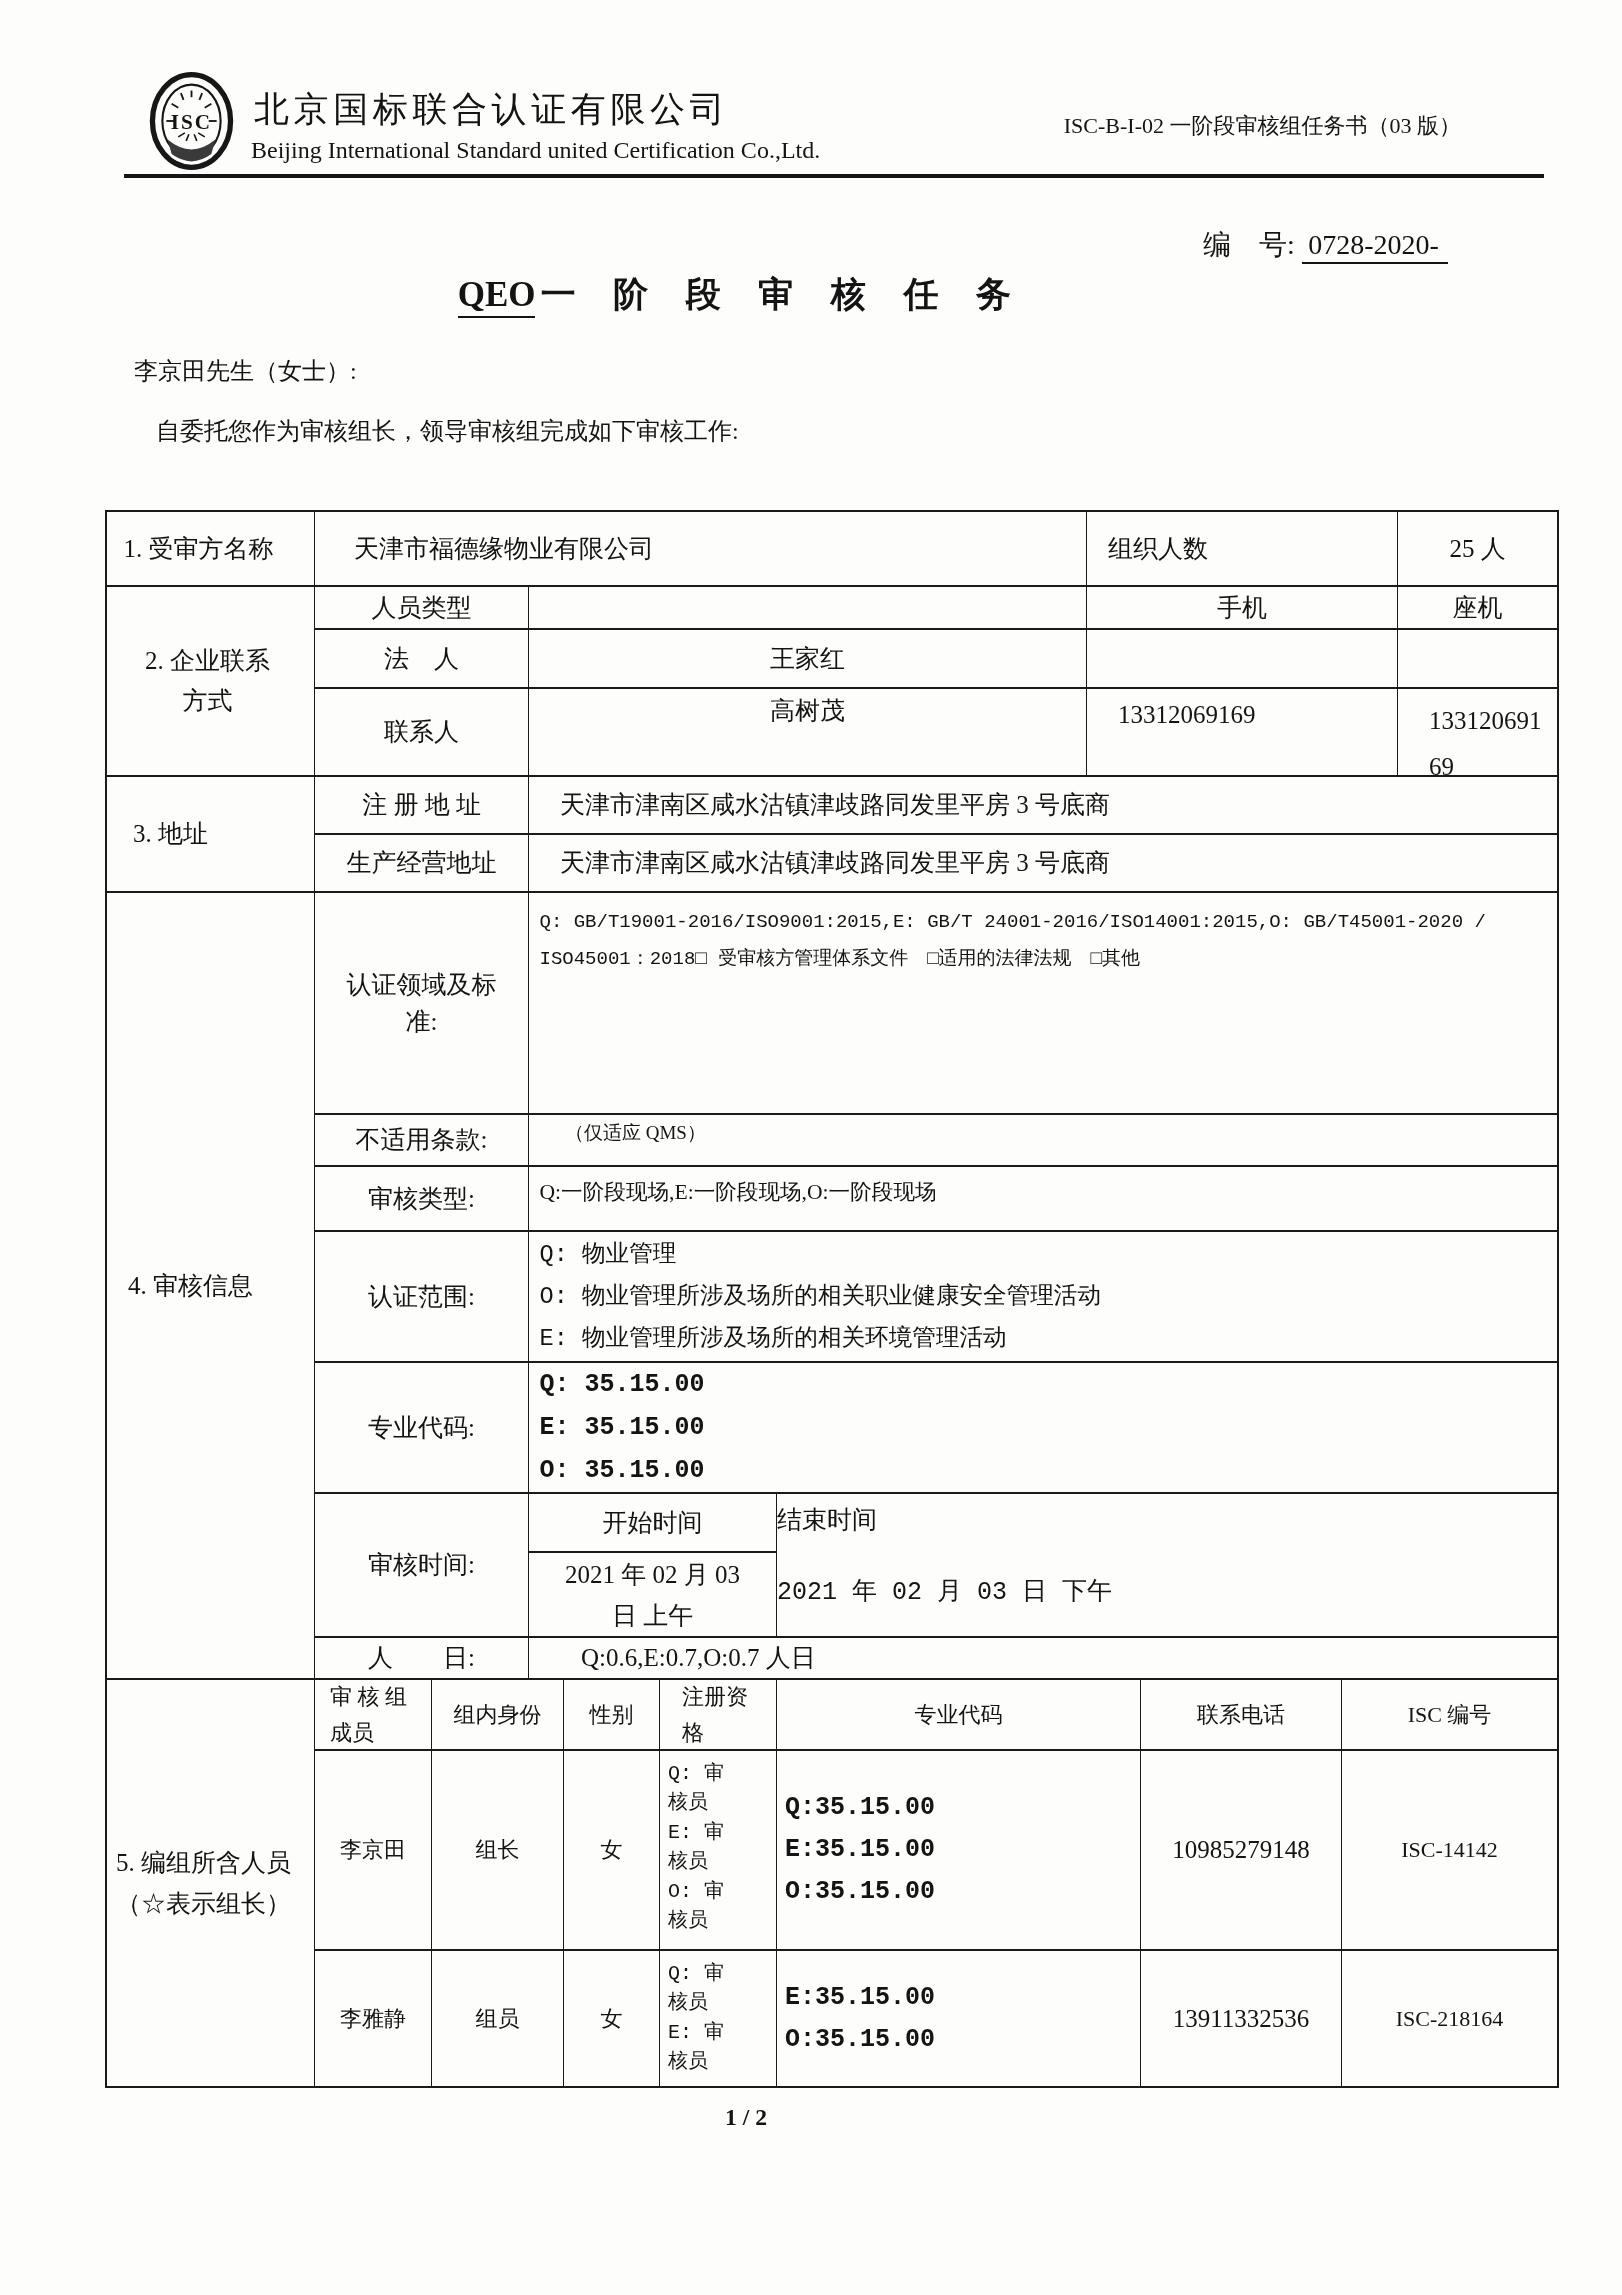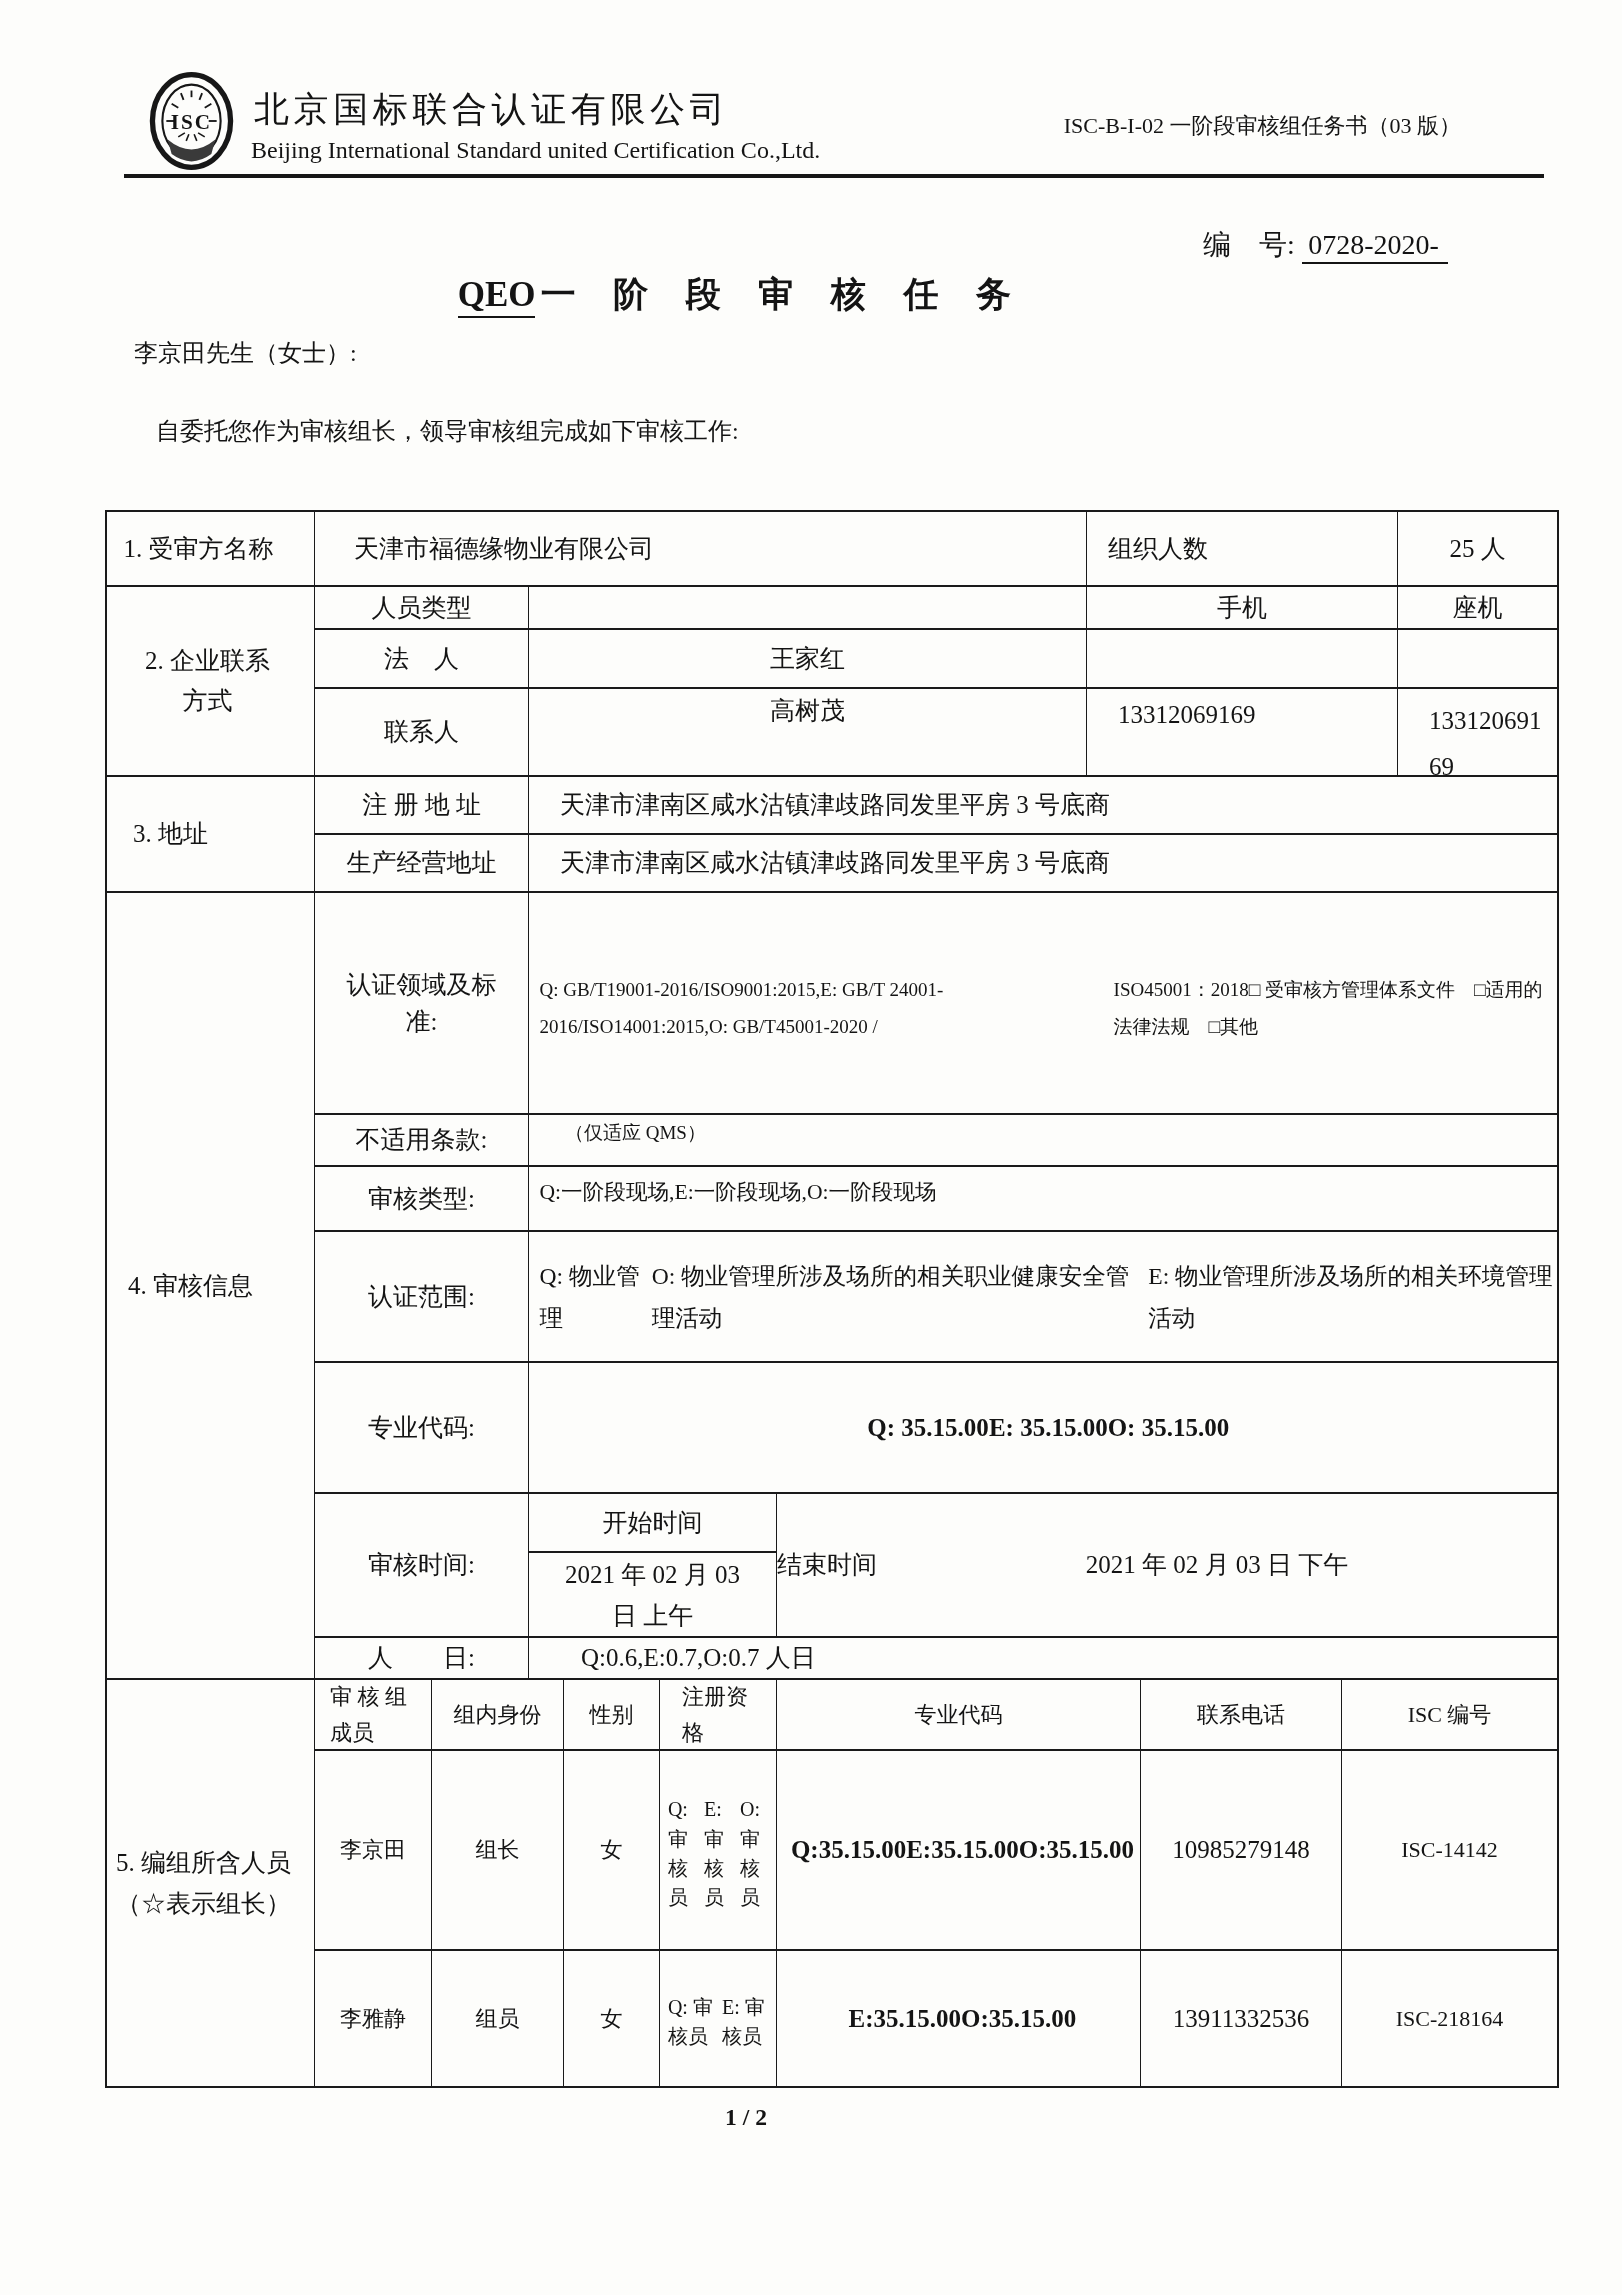--- a/index.html
+++ b/index.html
@@ -13,40 +13,40 @@
   .logo{position:absolute;left:149px;top:72px;width:85px;height:98px;}
   .company-cn{position:absolute;left:254px;top:86px;font-size:35px;letter-spacing:4.6px;white-space:nowrap;}
   .company-en{position:absolute;left:251px;top:137px;font-size:24px;white-space:nowrap;}
   .header-rule{position:absolute;left:124px;top:174px;width:1420px;height:3.9px;background:#161616;}
   .doc-code{position:absolute;top:111px;right:162px;font-size:22px;white-space:nowrap;}
   .serial{position:absolute;top:226px;right:175px;font-size:28px;white-space:nowrap;}
   .serial .num{display:inline-block;border-bottom:2px solid #141414;padding:0 9.2px 1.3px 6.5px;}
   .doc-title{position:absolute;left:0;top:271px;width:1483px;text-align:center;font-size:35px;font-weight:bold;white-space:nowrap;}
   .doc-title .u{border-bottom:2.6px solid #141414;padding-bottom:2px;}
   .doc-title .cnsp{letter-spacing:14.4px;margin-left:5.2px;}
-  .salutation{position:absolute;left:134px;top:337px;font-size:24px;}
+  .salutation{position:absolute;left:134px;top:355px;font-size:24px;}
   .assignment{position:absolute;left:156px;top:415px;font-size:24px;}
   
   .doc-table{
     position:absolute;left:105px;top:510px;
     display:grid;
     grid-template-columns:208px 117px 97px 35px 96px 117px 310px 54px 201px 56px 159px;
     grid-template-rows:75px 43px 59px 88px 58px 58px 222px 52px 65px 131px 131px 59px 85px 42px 71px 200px 135px;
     border:2.6px solid #1a1a1a;
     font-size:23.6px;
   }
   .cell{
     position:relative;box-sizing:border-box;overflow:hidden;
     border-right:1.3px solid #1a1a1a;border-bottom:2.6px solid #1a1a1a;
     display:flex;align-items:center;line-height:1.35;
   }
   .er{border-right:none;} .eb{border-bottom:none;}
   .hc{justify-content:center;text-align:center;}
   .top{align-items:flex-start;}
-  .col{flex-direction:row;align-items:center;}
+  .col{flex-direction:column;align-items:flex-start;font-family:Liberation Mono, monospace;}
   .hcflex{display:flex;align-items:center;justify-content:center;text-align:center;}
   .f29{font-size:19px;} .f31{font-size:20px;} .f33{font-size:21.6px;} .f34{font-size:22px;} .f38{font-size:25px;}
   .b{font-weight:bold;}
   .pl12{padding-left:7.9px;} .pl16{padding-left:10.5px;} .pl20{padding-left:31px;} .pl25{padding-left:16.4px;}
   .pl32{padding-left:21px;} .pl40{padding-left:26px;} .pl55{padding-left:36px;} .pl60{padding-left:39px;} .pl80{padding-left:52px;}
   .pt8{padding-top:5.2px;} .pt12{padding-top:7.9px;} .pt14{padding-top:9.2px;} .pt16{padding-top:10.5px;}
   .wrapbox{display:block;}
   .lh45{line-height:29.4px;} .lh56{line-height:37px;} .lh62{line-height:41px;} .lh64{line-height:42px;} .lh66{line-height:43px;}
   .breakall{word-break:break-all;}
   .footer-page{position:absolute;left:0;top:2104px;width:1492px;text-align:center;font-size:23.6px;font-weight:bold;}

